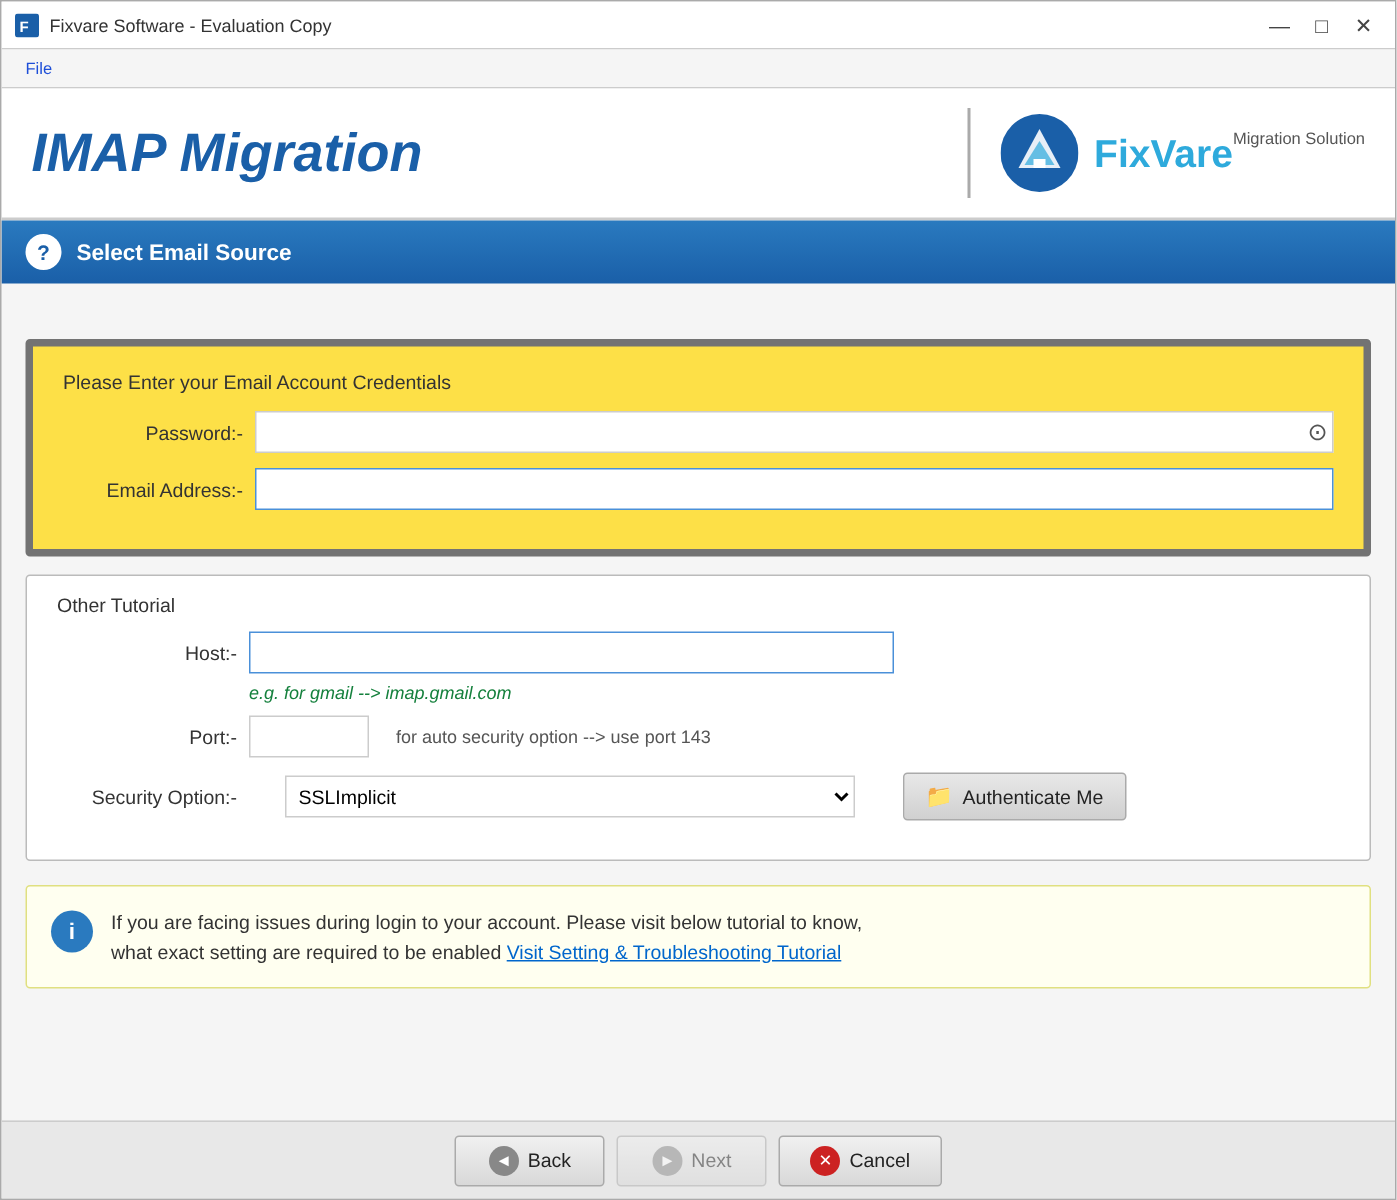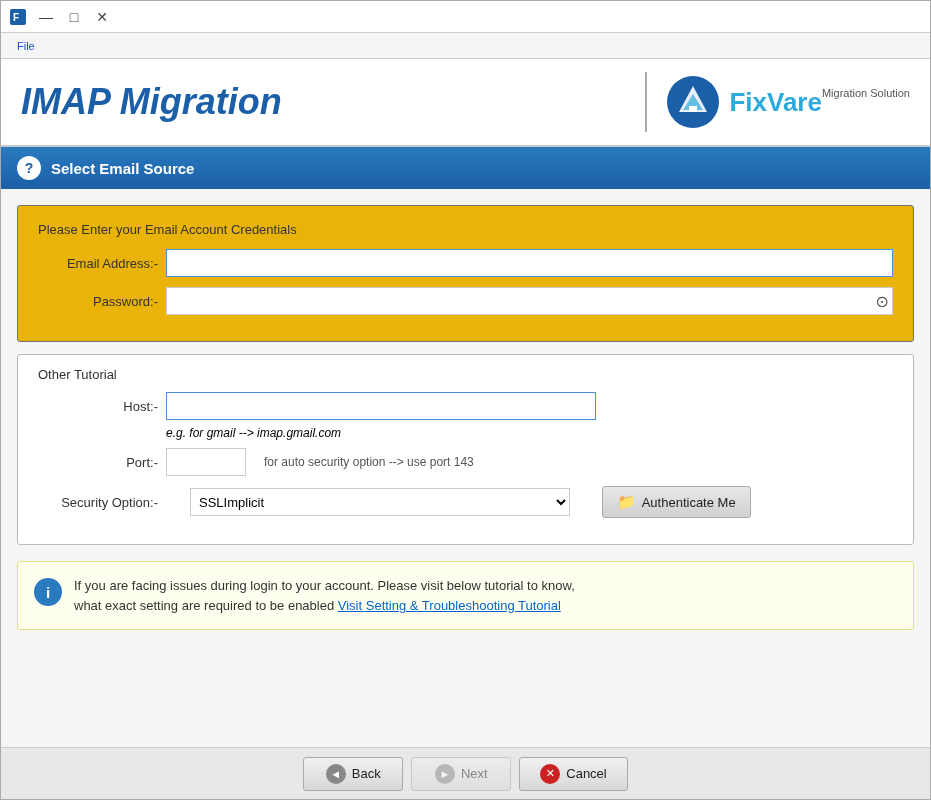--- a/index.html
+++ b/index.html
@@ -160,24 +160,25 @@
       flex: 1;
       padding: 16px;
       display: flex;
       flex-direction: column;
       gap: 12px;
       overflow: hidden;
     }
 
     
     .credentials-box {
-      border: 1px solid #737373;
-      background: #eab308;
+      border: 5px solid #737373;
+      background: #fde047;
       padding: 16px 20px;
       border-radius: 3px;
+      margin-top: 21px;
     }
     .box-title {
       font-size: 13px;
       color: #333;
       margin-bottom: 12px;
     }
     .form-row {
       display: flex;
       align-items: center;
       margin-bottom: 10px;
@@ -229,21 +230,21 @@
       padding: 12px 20px 16px;
       border-radius: 3px;
     }
     .settings-title {
       font-size: 13px;
       color: #333;
       margin-bottom: 10px;
     }
     .host-hint {
       font-size: 12px;
-      color: #000000;
+      color: #15803d;
       font-style: italic;
       margin-left: 128px;
       margin-top: -4px;
       margin-bottom: 8px;
     }
     .port-input {
       width: 80px;
       height: 28px;
       border: 1px solid #ccc;
       padding: 2px 6px;
@@ -368,20 +369,21 @@
 
 <div class="window">
 
   <div class="title-bar">
     <div class="title-bar-icon">
       <svg viewBox="0 0 16 16" fill="none">
         <rect width="16" height="16" rx="2" fill="#1a5fa8"></rect>
         <text x="3" y="12" font-size="10" fill="white" font-weight="bold">F</text>
       </svg>
     </div>
+    <span class="title-bar-text">Fixvare Software - Evaluation Copy</span>
     <div class="title-bar-controls">
       <button class="title-bar-btn">—</button>
       <button class="title-bar-btn">□</button>
       <button class="title-bar-btn close">✕</button>
     </div>
   </div>
 
   <div class="menu-bar">
     <div class="menu-item">File</div>
   </div>
@@ -411,30 +413,30 @@
     <div class="section-icon">?</div>
     <span class="section-title">Select Email Source</span>
   </div>
 
   <div class="main-content">
 
     <div class="credentials-box">
       <div class="box-title">Please Enter your Email Account Credentials</div>
 
       <div class="form-row">
-        <label class="form-label">Email Address:-</label>
-        <input class="form-input" type="text" placeholder="" style="">
-      </div>
-
-      <div class="form-row">
         <label class="form-label">Password:-</label>
         <div class="password-wrapper">
           <input type="password" placeholder="" style="">
           <span class="eye-icon">⊙</span>
         </div>
+      </div>
+
+      <div class="form-row">
+        <label class="form-label">Email Address:-</label>
+        <input class="form-input" type="text" placeholder="" style="">
       </div>
     </div>
 
     <div class="other-settings-box">
       <div class="settings-title">Other Tutorial</div>
 
       <div class="form-row">
         <label class="form-label">Host:-</label>
         <input class="form-input" type="text" style="max-width: 430px;">
       </div>

